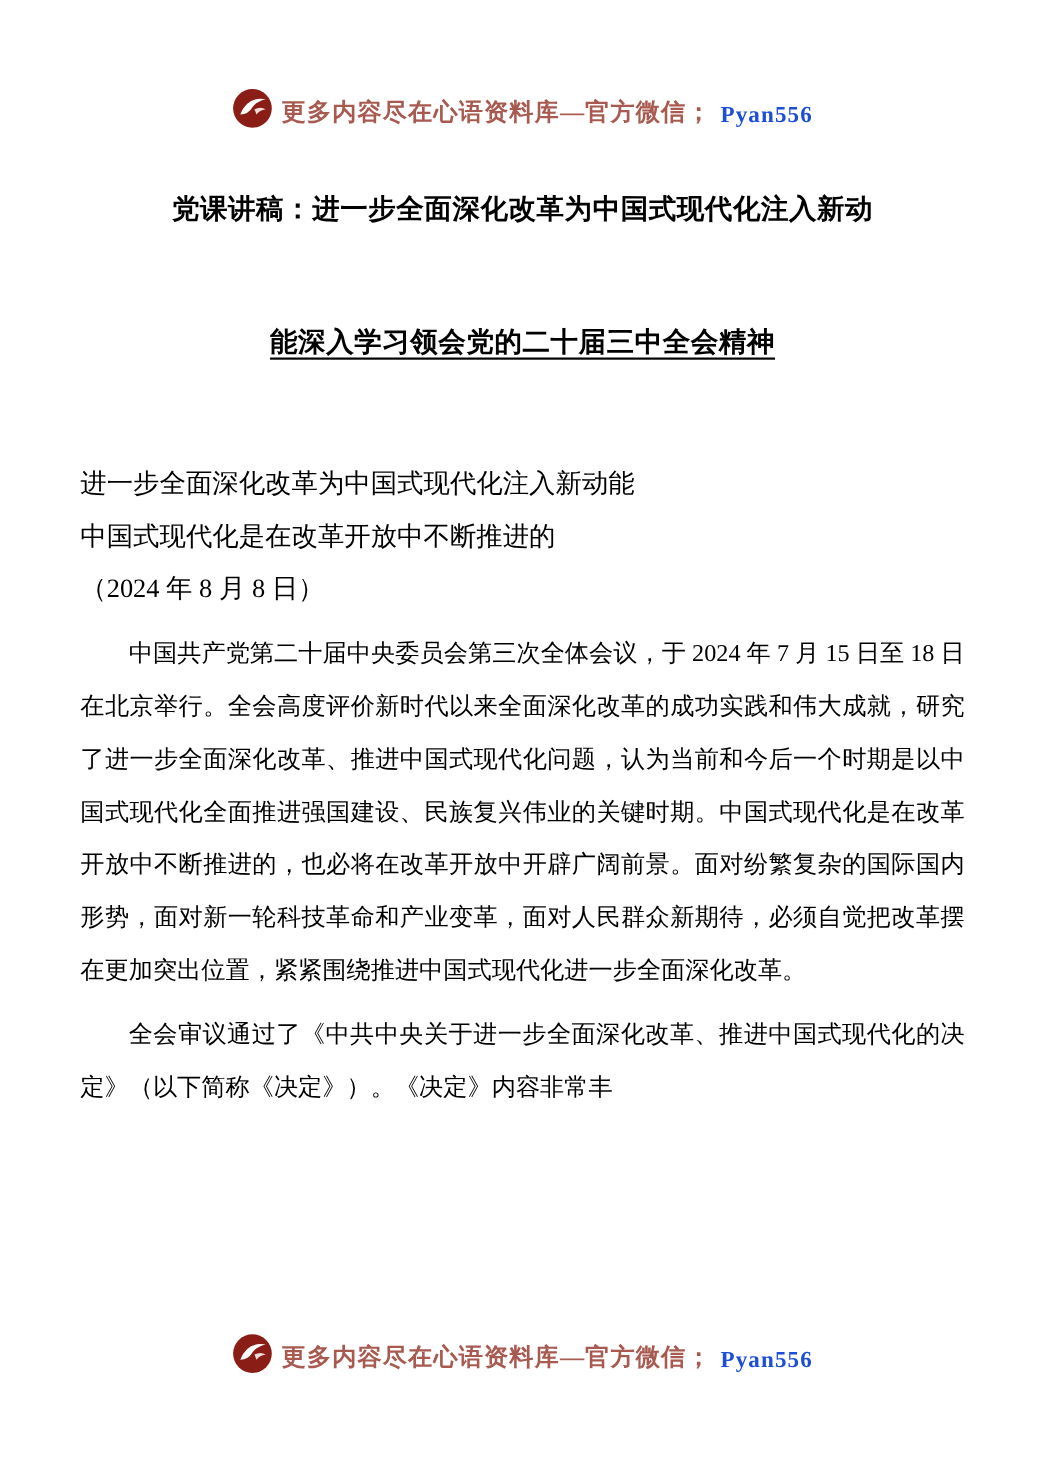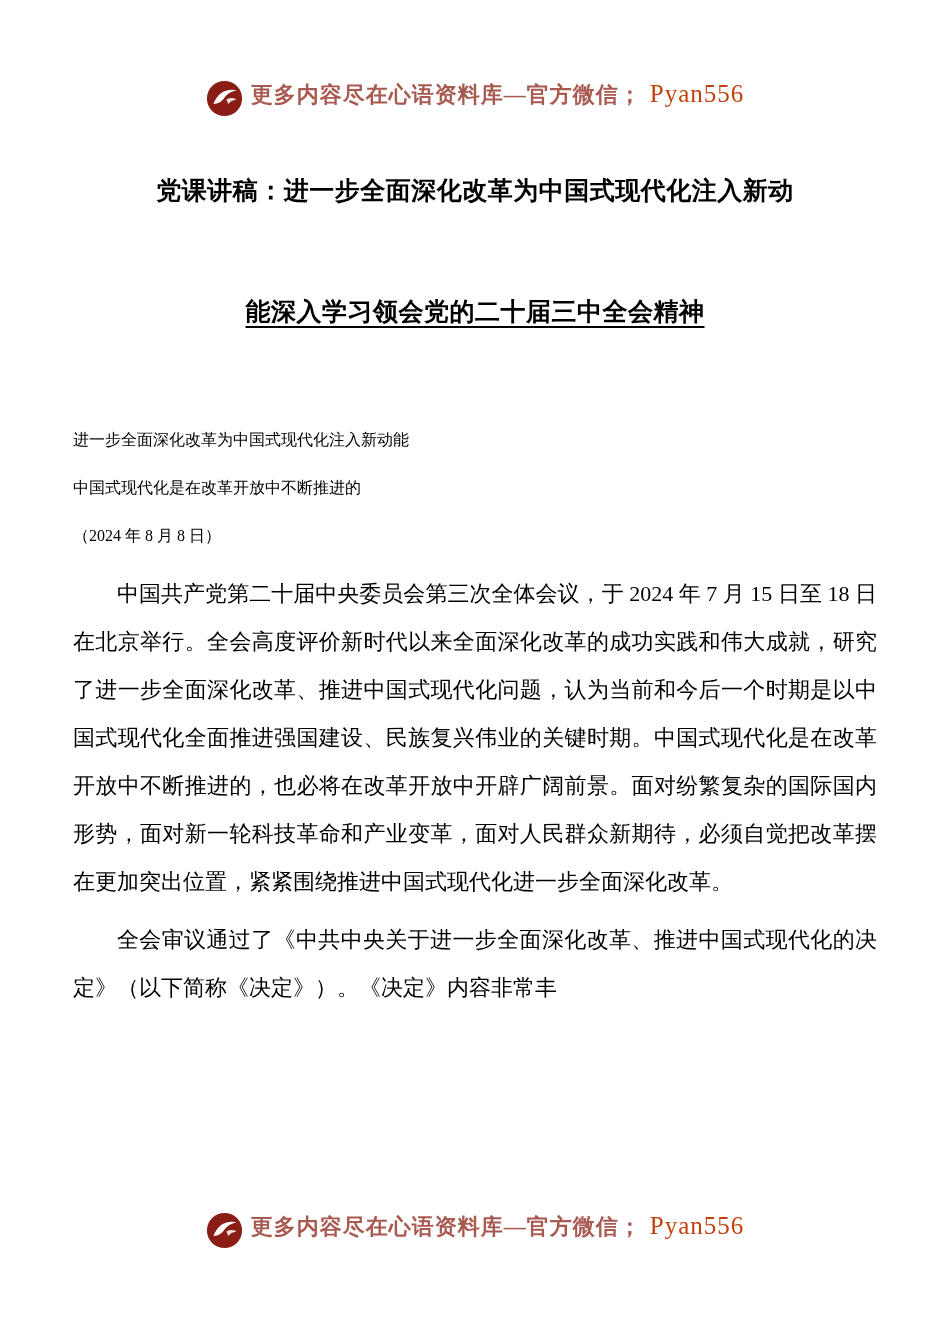--- a/index.html
+++ b/index.html
@@ -21,21 +21,21 @@
     height: 1344px;
   }
   .content {
     padding: 0 73px;
   }
 
   
   .watermark {
     display: flex;
     justify-content: center;
-    align-items: flex-start;
+    align-items: flex-end;
     gap: 8px;
     width: 100%;
   }
   .watermark.header-mark {
     padding-top: 80px;
   }
   .watermark.footer-mark {
     position: absolute;
     left: 0;
     top: 1212px;
@@ -47,23 +47,23 @@
     display: inline-block;
   }
   .wm-text {
     font-size: 22px;
     font-weight: bold;
     color: #a85a50;
     letter-spacing: 1px;
     white-space: nowrap;
   }
   .wm-handle {
-    font-size: 25px;
-    font-weight: normal;
-    color: #c2410c;
+    font-size: 21px;
+    font-weight: bold;
+    color: #1d4ed8;
     letter-spacing: 1px;
     white-space: nowrap;
   }
 
   
   .title-line {
     text-align: center;
     font-size: 25px;
     font-weight: bold;
     line-height: 1.3;
@@ -78,21 +78,21 @@
     text-decoration: underline;
     text-underline-offset: 6px;
     text-decoration-thickness: 2px;
   }
 
   
   .meta {
     margin-top: 88px;
   }
   .meta-line {
-    font-size: 16px;
+    font-size: 24px;
     line-height: 48px;
     white-space: nowrap;
   }
 
   
   .body-para {
     margin: 10px 0 0 0;
     font-size: 22px;
     line-height: 48px;
     text-align: justify;

